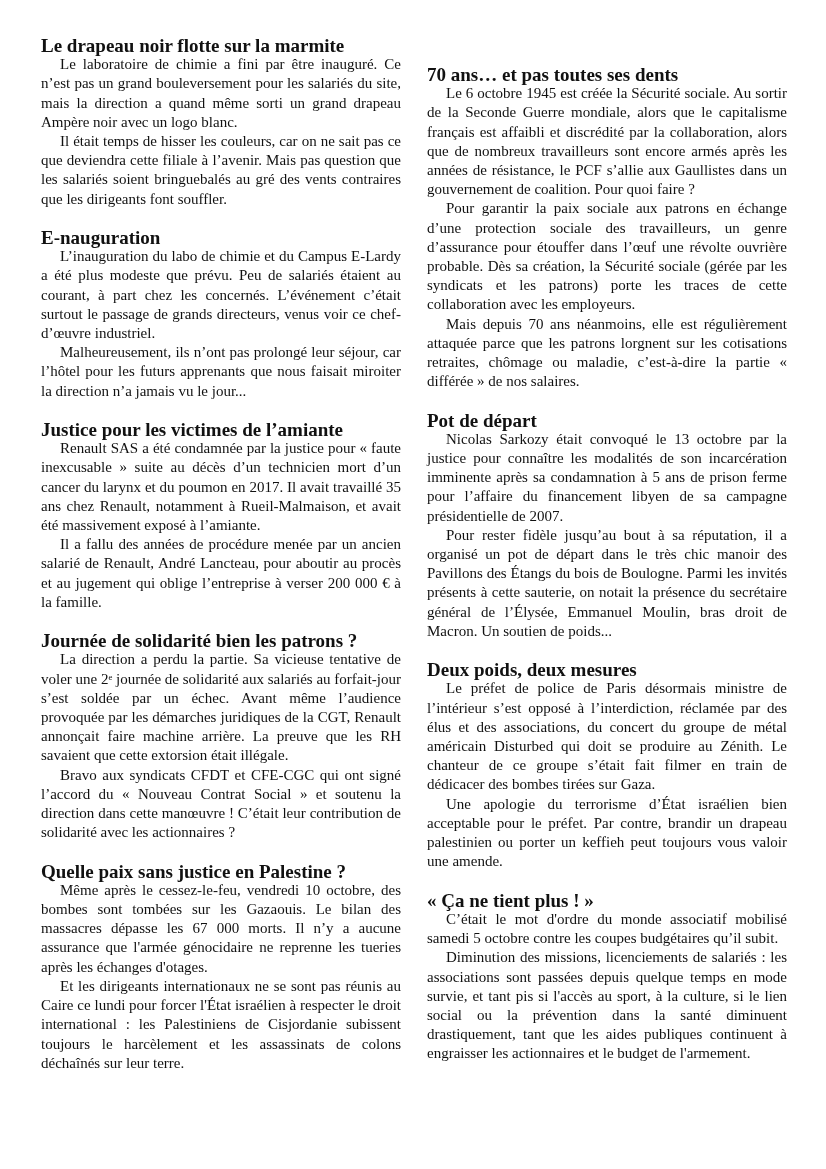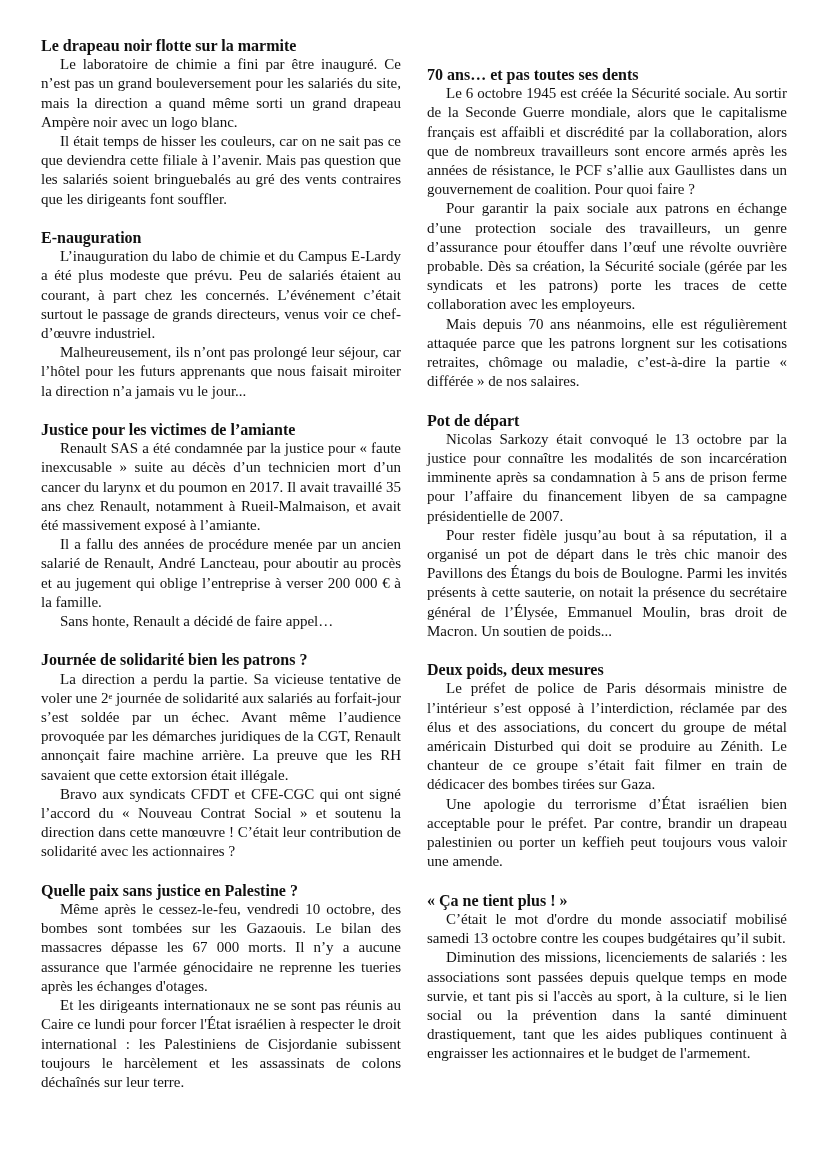--- a/index.html
+++ b/index.html
@@ -28,21 +28,21 @@
   }
   .column.right {
     width: 360px;
     margin-top: 29px;
   }
   .article {
     margin-bottom: 19.2px;
   }
   .article-title {
     font-weight: bold;
-    font-size: 16px;
+    font-size: 19px;
     line-height: 19.2px;
     margin: 0;
   }
   .para {
     font-size: 15px;
     line-height: 19.2px;
     margin: 0;
     text-align: justify;
     text-indent: 19px;
     hyphens: none;
@@ -64,21 +64,20 @@
     <div class="article">
       <h2 class="article-title">E-nauguration</h2>
       <p class="para">L’inauguration du labo de chimie et du Campus E-Lardy a été plus modeste que prévu. Peu de salariés étaient au courant, à part chez les concernés. L’événement c’était surtout le passage de grands directeurs, venus voir ce chef-d’œuvre industriel.</p>
       <p class="para">Malheureusement, ils n’ont pas prolongé leur séjour, car l’hôtel pour les futurs apprenants que nous faisait miroiter la direction n’a jamais vu le jour...</p>
     </div>
 
     <div class="article">
       <h2 class="article-title">Justice pour les victimes de l’amiante</h2>
       <p class="para">Renault SAS a été condamnée par la justice pour « faute inexcusable » suite au décès d’un technicien mort d’un cancer du larynx et du poumon en 2017. Il avait travaillé 35 ans chez Renault, notamment à Rueil-Malmaison, et avait été massivement exposé à l’amiante.</p>
       <p class="para">Il a fallu des années de procédure menée par un ancien salarié de Renault, André Lancteau, pour aboutir au procès et au jugement qui oblige l’entreprise à verser 200 000 € à la famille.</p>
-      <p class="para">Sans honte, Renault a décidé de faire appel…</p>
     </div>
 
     <div class="article">
       <h2 class="article-title">Journée de solidarité bien les patrons ?</h2>
       <p class="para">La direction a perdu la partie. Sa vicieuse tentative de voler une 2ᵉ journée de solidarité aux salariés au forfait-jour s’est soldée par un échec. Avant même l’audience provoquée par les démarches juridiques de la CGT, Renault annonçait faire machine arrière. La preuve que les RH savaient que cette extorsion était illégale.</p>
       <p class="para">Bravo aux syndicats CFDT et CFE-CGC qui ont signé l’accord du « Nouveau Contrat Social » et soutenu la direction dans cette manœuvre ! C’était leur contribution de solidarité avec les actionnaires ?</p>
     </div>
 
     <div class="article">
       <h2 class="article-title">Quelle paix sans justice en Palestine ?</h2>
@@ -104,18 +103,18 @@
     </div>
 
     <div class="article">
       <h2 class="article-title">Deux poids, deux mesures</h2>
       <p class="para">Le préfet de police de Paris désormais ministre de l’intérieur s’est opposé à l’interdiction, réclamée par des élus et des associations, du concert du groupe de métal américain Disturbed qui doit se produire au Zénith. Le chanteur de ce groupe s’était fait filmer en train de dédicacer des bombes tirées sur Gaza.</p>
       <p class="para">Une apologie du terrorisme d’État israélien bien acceptable pour le préfet. Par contre, brandir un drapeau palestinien ou porter un keffieh peut toujours vous valoir une amende.</p>
     </div>
 
     <div class="article">
       <h2 class="article-title">« Ça ne tient plus ! »</h2>
-      <p class="para">C’était le mot d'ordre du monde associatif mobilisé samedi 13 octobre contre les coupes budgétaires qu’il subit.</p>
+      <p class="para">C’était le mot d'ordre du monde associatif mobilisé samedi 5 octobre contre les coupes budgétaires qu’il subit.</p>
       <p class="para">Diminution des missions, licenciements de salariés : les associations sont passées depuis quelque temps en mode survie, et tant pis si l'accès au sport, à la culture, si le lien social ou la prévention dans la santé diminuent drastiquement, tant que les aides publiques continuent à engraisser les actionnaires et le budget de l'armement.</p>
     </div>
 
   </div>
 </div>
 
 </body></html>

